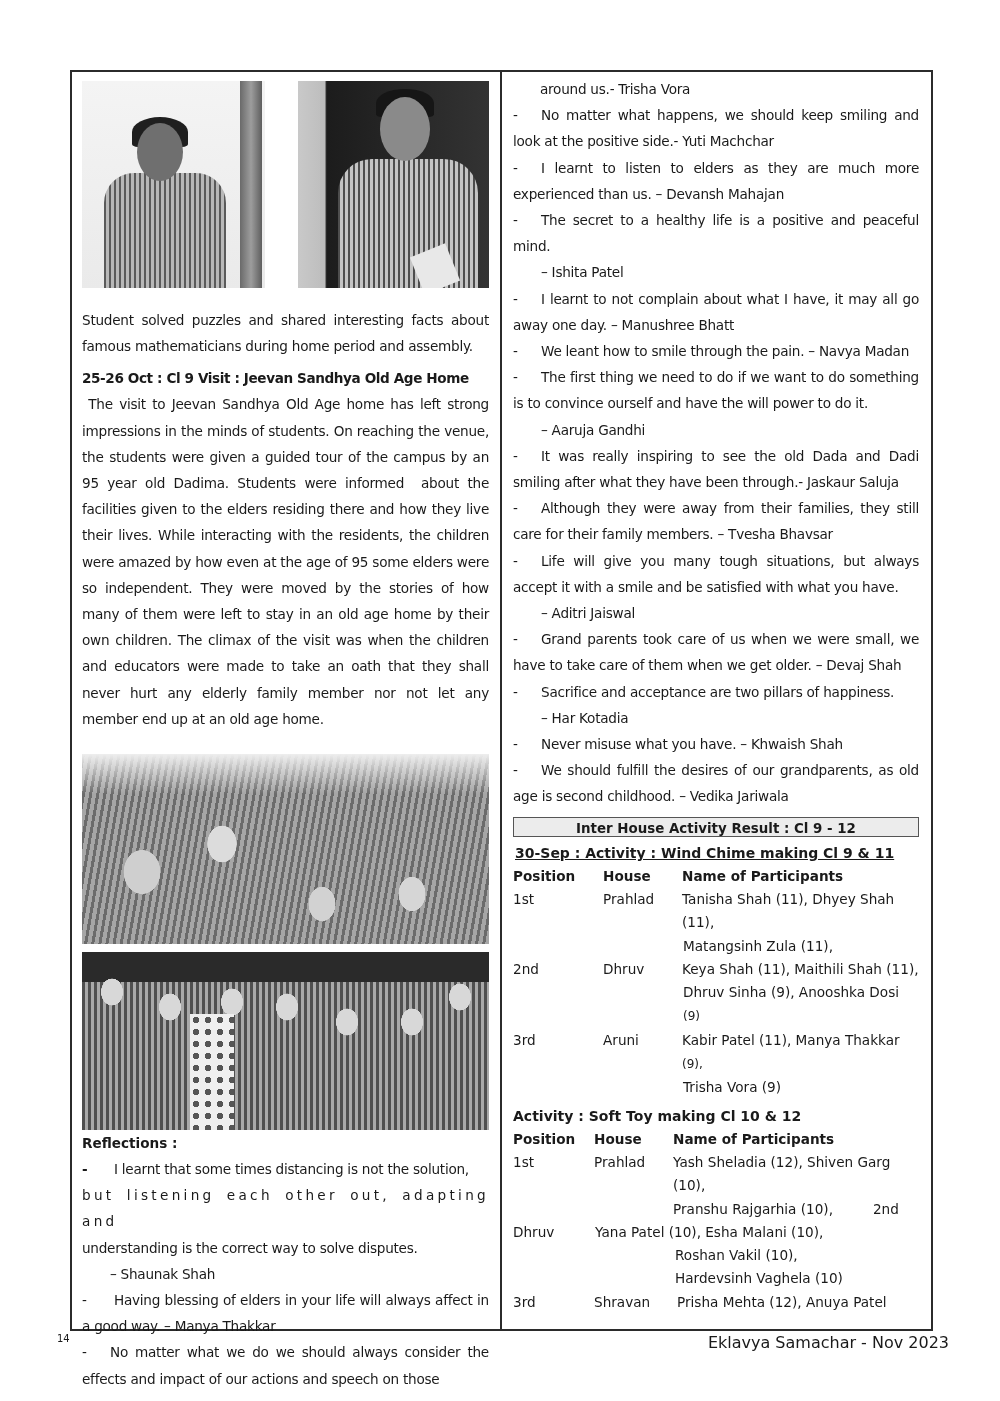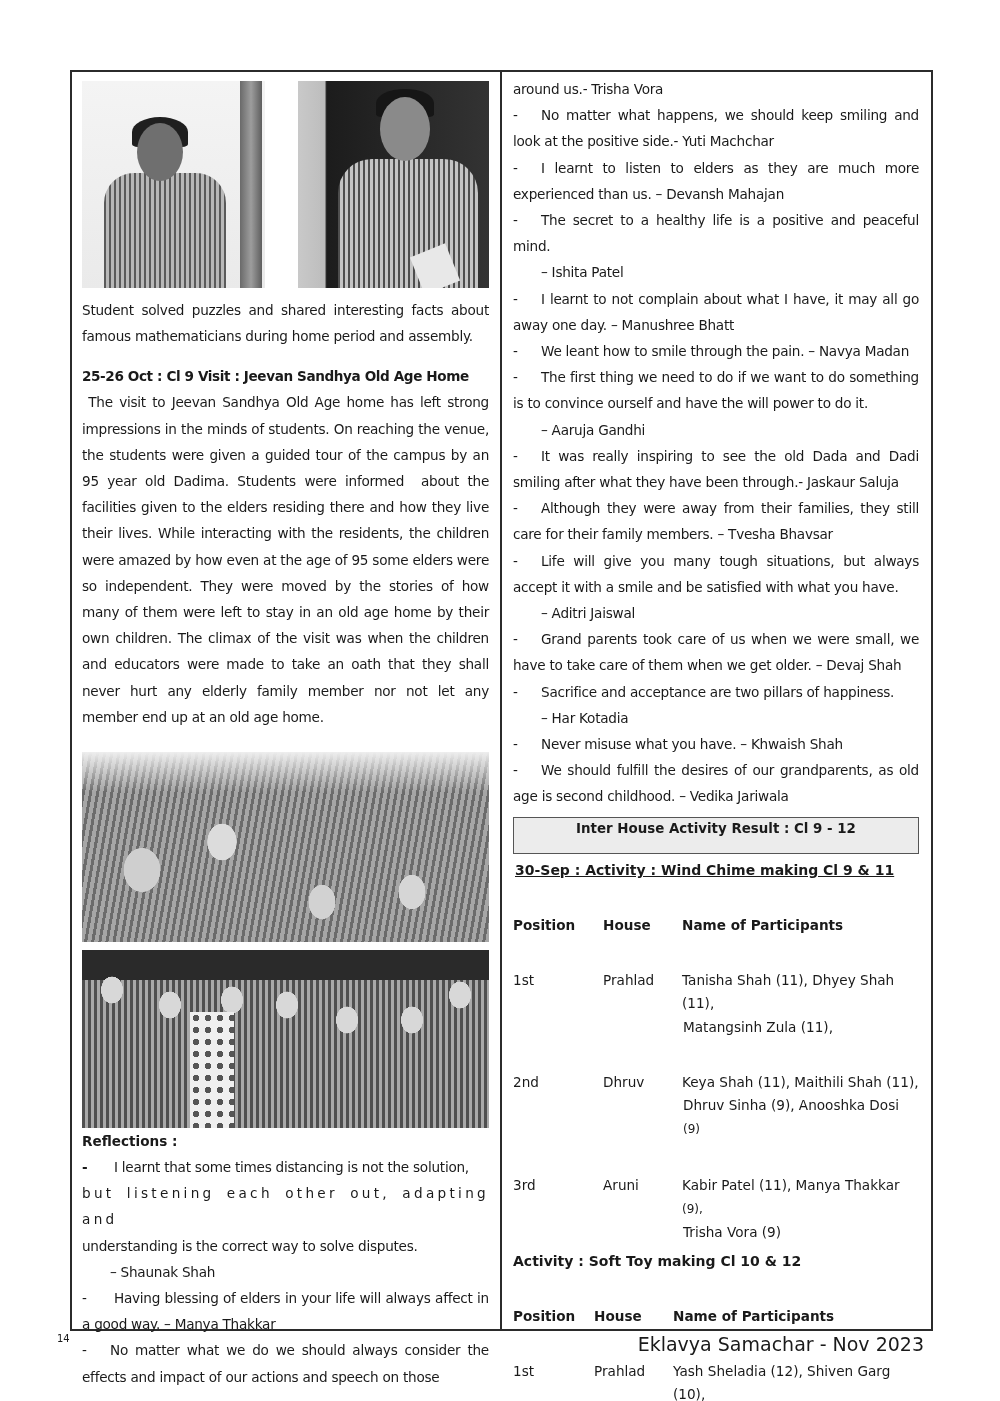--- a/index.html
+++ b/index.html
@@ -50,22 +50,22 @@
     .p1 .body { position:absolute; left:22px; top:92px; width:122px; height:115px; border-radius: 30px 30px 0 0;
       background: repeating-linear-gradient(90deg,#5a5a5a 0 2px,#b8b8b8 2px 5px); }
     .p1 .head { position:absolute; left:55px; top:42px; width:46px; height:58px; border-radius: 50%; background:#6f6f6f; }
     .p1 .hair { position:absolute; left:50px; top:36px; width:56px; height:30px; border-radius: 50% 50% 10% 10%; background:#1f1f1f; }
     .p2 { left: 216px; top: 0; width: 191px; height: 207px; background: linear-gradient(90deg,#c9c9c9 0%, #bdbdbd 14%, #1c1c1c 15%, #333 100%); }
     .p2 .body { position:absolute; left:40px; top:78px; width:140px; height:129px; border-radius: 34px 34px 0 0;
       background: repeating-linear-gradient(90deg,#4d4d4d 0 2px,#c4c4c4 2px 5px); }
     .p2 .head { position:absolute; left:82px; top:16px; width:50px; height:64px; border-radius: 50%; background:#8a8a8a; }
     .p2 .hair { position:absolute; left:78px; top:8px; width:58px; height:28px; border-radius: 50% 50% 10% 10%; background:#161616; }
     .p2 .book { position:absolute; left:118px; top:168px; width:38px; height:40px; background:#e8e8e8; transform: rotate(-22deg); }
-    .caption { margin-top: 6px; }
-    .heading-bold { font-weight: bold; font-size: 13.6px; line-height: 26px; letter-spacing: -0.4px; margin-top: 14px; }
+    .caption { margin-top: 16px; }
+    .heading-bold { font-weight: bold; font-size: 13.6px; line-height: 26px; letter-spacing: -0.4px; margin-top: 6px; }
     .photo-wide {
       position: relative; width: 407px; margin-top: 0;
       overflow: hidden;
     }
     .pw1 { height: 190px; margin-top: 22px;
       background:
         radial-gradient(ellipse 30px 36px at 60px 118px, #cfcfcf 0 60%, transparent 62%),
         radial-gradient(ellipse 24px 30px at 140px 90px, #dcdcdc 0 60%, transparent 62%),
         radial-gradient(ellipse 22px 28px at 240px 150px, #d2d2d2 0 60%, transparent 62%),
         radial-gradient(ellipse 22px 28px at 330px 140px, #d6d6d6 0 60%, transparent 62%),
@@ -89,39 +89,39 @@
     .reflections-title { font-weight: bold; font-size: 13.6px; line-height: 26px; margin-top: 0; }
     .item { position: relative; text-indent: 0; }
     .item .dash { display: inline-block; width: 28px; }
     .item .dash.wide { width: 32px; }
     .sig { padding-left: 28px; }
     .spaced { letter-spacing: 3.3px; }
     .result-box {
       margin-top: 7px;
       border: 1px solid #555;
       background: #ececec;
-      height: 37px;
+      height: 20px;
       text-align: center;
       font-weight: bold;
       font-size: 13.4px;
       line-height: 22px;
     }
     .act-title { font-weight: bold; font-size: 14px; line-height: 24px; margin-top: 4px; }
     .tbl { font-size: 13.6px; line-height: 23.3px; }
-    .tr { display: flex; margin-top: 32px; }
+    .tr { display: flex; }
     .tr .c1 { width: 90px; }
     .tr .c2 { width: 79px; }
     .tr .c3 { flex: 1; }
     .thead { font-weight: bold; }
     .cont { padding-left: 170px; }
     .small { font-size: 12px; }
     .tbl2 .c1 { width: 81px; }
     .tbl2 .c2 { width: 79px; }
     .footer-page { position: absolute; left: 57px; top: 1333px; font-size: 10px; }
-    .footer-title { position: absolute; right: 76px; top: 1333px; font-size: 19px; }
+    .footer-title { position: absolute; right: 51px; top: 1333px; font-size: 16px; }
   </style>
 </head>
 <body>
 
 <div class="frame"></div>
 <div class="divider"></div>
 
 <div class="col-left">
   <div class="photo-row">
     <div class="photo p1">
@@ -153,21 +153,21 @@
     <div><span class="dash wide" style="font-weight:bold;">-</span><span>I learnt that some times distancing is not the solution,</span></div>
     <div class="spaced">but listening each other out, adapting and</div>
     <div>understanding is the correct way to solve disputes.</div>
     <div class="sig">– Shaunak Shah</div>
   </div>
   <p class="txt item"><span class="dash wide">-</span><span>Having blessing of elders in your life will always affect in a good way. – Manya Thakkar</span></p>
   <p class="txt item"><span class="dash">-</span><span>No matter what we do  we should always consider the effects and impact of our actions and speech on those</span></p>
 </div>
 
 <div class="col-right">
-  <p class="txt" style="margin-top:-2px;">around us.- Trisha Vora</p>
+  <p class="txt" style="margin-top:-2px;margin-left:27px;">around us.- Trisha Vora</p>
 
   <p class="txt item"><span class="dash">-</span><span>No matter what happens, we should keep smiling and look at the positive side.- Yuti Machchar</span></p>
 
 
   <p class="txt item"><span class="dash">-</span><span>I learnt to listen to elders as they are much more experienced than us. – Devansh Mahajan</span></p>
 
   <div class="txt item"><span class="dash">-</span><span>The secret to a healthy life is a positive and peaceful mind.</span><div class="sig">– Ishita Patel</div></div>
 
   <p class="txt item"><span class="dash">-</span><span>I learnt to not complain about what I have, it may all go away one day. – Manushree Bhatt</span></p>
 

